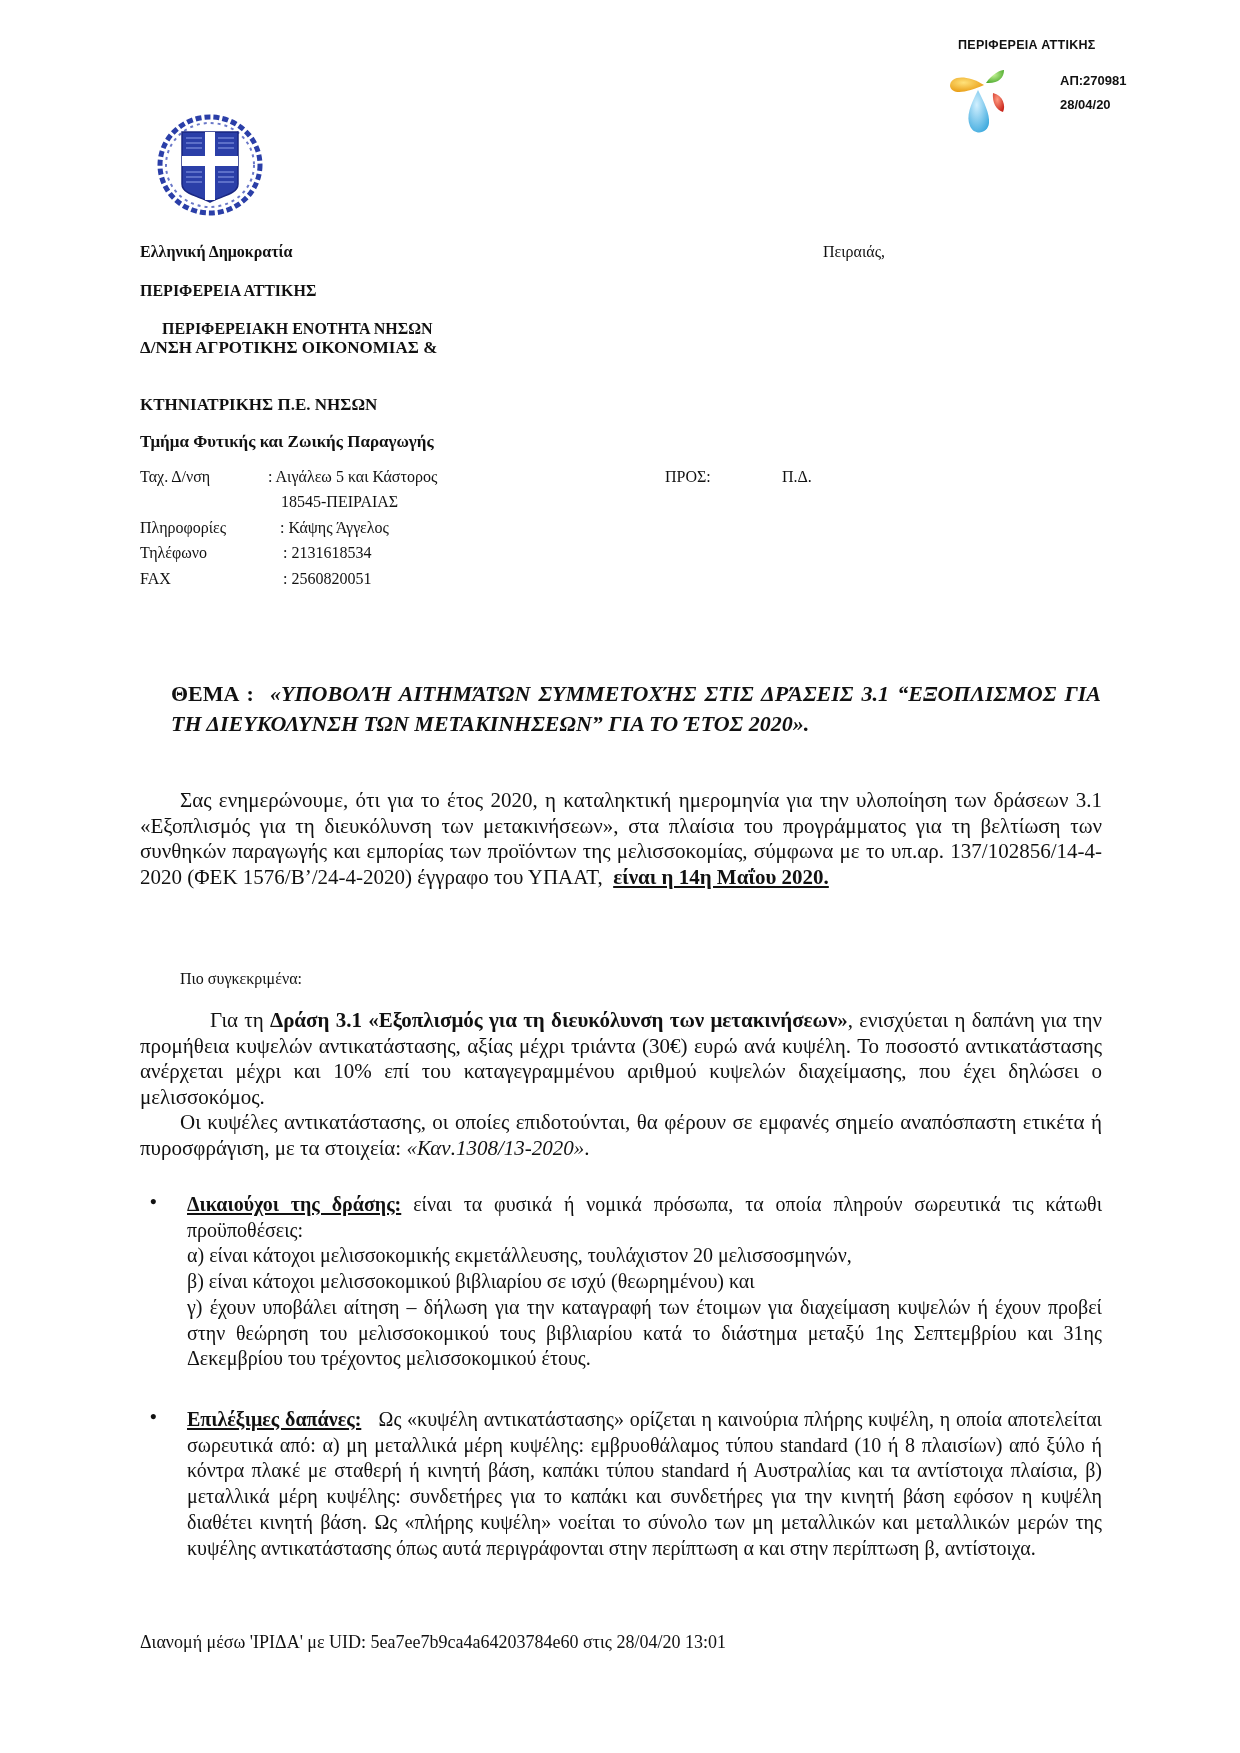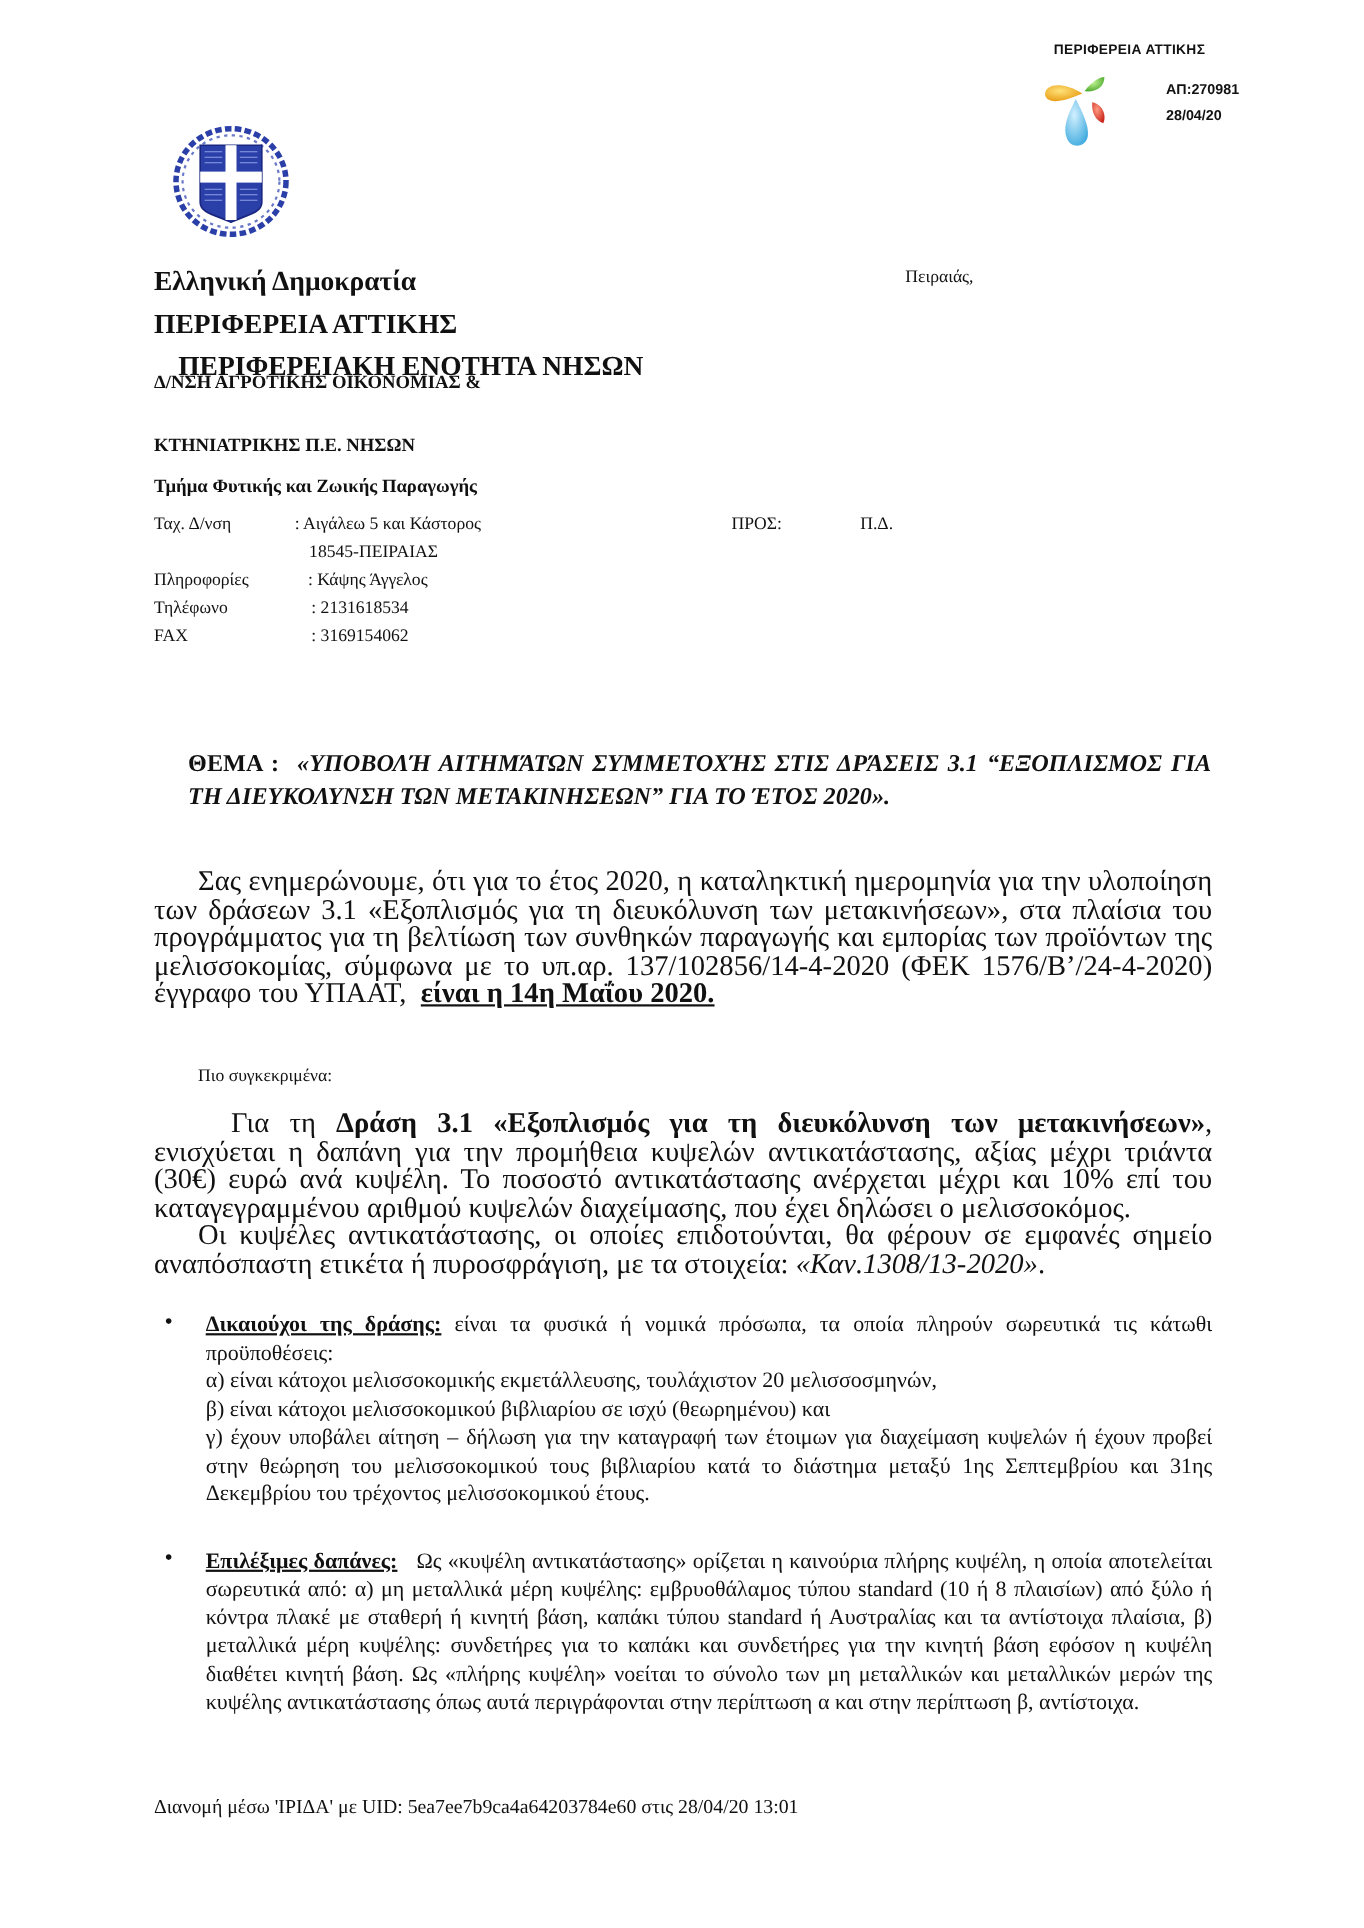--- a/index.html
+++ b/index.html
@@ -1,22 +1,22 @@
 <!DOCTYPE html>
 <html><head>
 <meta charset="utf-8">
 <style>
   html, body { margin:0; padding:0; background:#ffffff; }
   body { width:1240px; height:1753px; position:relative; overflow:hidden;
          font-family:"Liberation Serif", serif; color:#111; }
   .abs { position:absolute; }
-  .hdr-line { position:absolute; left:140px; font-weight:bold; font-size:25px; white-space:nowrap; }
+  .hdr-line { position:absolute; left:140px; font-weight:bold; font-size:16px; white-space:nowrap; }
   .hdr-line.small { font-size:17px; }
   .plain { position:absolute; font-size:16px; white-space:nowrap; }
-  .body-par { position:absolute; left:140px; width:962px; font-size:26px; line-height:25.6px; text-align:justify; }
+  .body-par { position:absolute; left:140px; width:962px; font-size:21px; line-height:25.6px; text-align:justify; }
   .indent1 { text-indent:40px; }
   .indent2 { text-indent:70px; }
   .bullet-block { position:absolute; left:187px; width:915px; font-size:20px; line-height:25.7px; text-align:justify; }
   .bullet-dot { position:absolute; left:150px; font-size:19px; font-weight:bold; }
   .u-bold { font-weight:bold; text-decoration:underline; text-decoration-thickness:1.5px; text-underline-offset:2px; }
   .subject { position:absolute; left:171px; width:930px; font-size:22px; line-height:30px; font-weight:bold; text-align:justify; text-align-last:left; }
   .subject .ital { font-style:italic; }
   .region-hdr { position:absolute; left:958px; top:38px; font-family:"Liberation Sans", sans-serif; font-weight:bold; font-size:12.5px; letter-spacing:0.3px; }
   .prot { position:absolute; left:1060px; font-family:"Liberation Sans", sans-serif; font-weight:bold; font-size:13px; }
   .footer { position:absolute; left:140px; top:1632px; font-size:18px; white-space:nowrap; }
@@ -92,21 +92,21 @@
 <div class="plain" style="left:823px;top:243px;">Πειραιάς,</div>
 
 <div class="plain" style="left:140px;top:468px;">Ταχ. Δ/νση</div>
 <div class="plain" style="left:268px;top:468px;">: Αιγάλεω 5 και Κάστορος</div>
 <div class="plain" style="left:281px;top:493px;">18545-ΠΕΙΡΑΙΑΣ</div>
 <div class="plain" style="left:140px;top:519px;">Πληροφορίες</div>
 <div class="plain" style="left:280px;top:519px;">: Κάψης Άγγελος</div>
 <div class="plain" style="left:140px;top:544px;">Τηλέφωνο</div>
 <div class="plain" style="left:283px;top:544px;">: 2131618534</div>
 <div class="plain" style="left:140px;top:570px;">FAX</div>
-<div class="plain" style="left:283px;top:570px;">: 3169154062</div>
+<div class="plain" style="left:283px;top:570px;">: 2560820051</div>
 
 <div class="plain" style="left:665px;top:468px;font-weight:normal;">ΠΡΟΣ:</div>
 <div class="plain" style="left:782px;top:468px;">Π.Δ.</div>
 
 <div class="subject" style="top:679px;">
   <span>ΘΕΜΑ :</span>&nbsp;&nbsp;<span class="ital">«ΥΠΟΒΟΛΉ ΑΙΤΗΜΆΤΩΝ ΣΥΜΜΕΤΟΧΉΣ ΣΤΙΣ ΔΡΆΣΕΙΣ 3.1 “ΕΞΟΠΛΙΣΜΟΣ ΓΙΑ ΤΗ ΔΙΕΥΚΟΛΥΝΣΗ ΤΩΝ ΜΕΤΑΚΙΝΗΣΕΩΝ” ΓΙΑ ΤΟ ΈΤΟΣ 2020».</span>
 </div>
 
 <div class="body-par indent1" style="top:788px;">
   <span>Σας ενημερώνουμε, ότι για το έτος 2020, η καταληκτική ημερομηνία για την υλοποίηση των δράσεων  3.1 «Εξοπλισμός για τη διευκόλυνση των μετακινήσεων», στα πλαίσια του προγράμματος για τη βελτίωση των συνθηκών παραγωγής και εμπορίας των προϊόντων της μελισσοκομίας, σύμφωνα με το υπ.αρ. 137/102856/14-4-2020 (ΦΕΚ 1576/Β’/24-4-2020) έγγραφο του ΥΠΑΑΤ,</span>&nbsp;&nbsp;<span class="u-bold">είναι η 14η Μαΐου 2020.</span>

